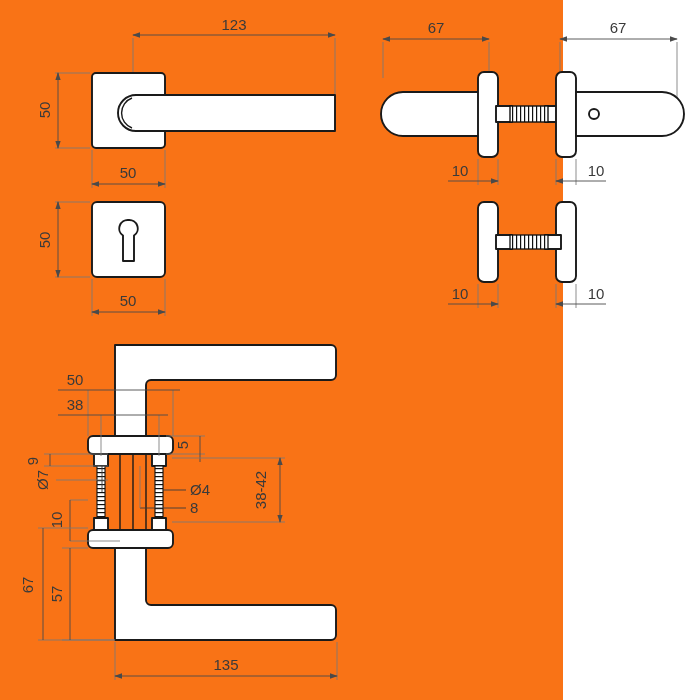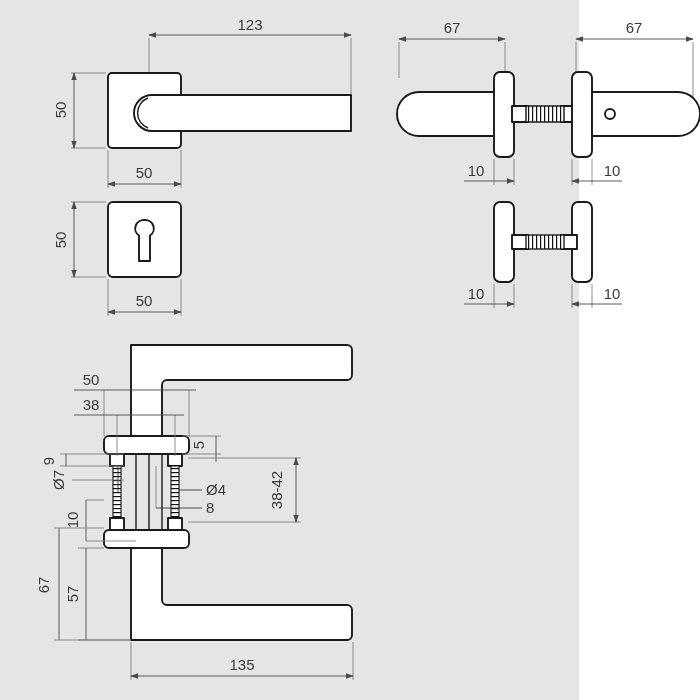--- a/index.html
+++ b/index.html
@@ -1,17 +1,17 @@
 <!DOCTYPE html>
 <html><head>
 <meta charset="utf-8">
 <style>
   html,body{margin:0;padding:0;background:#ffffff;}
   body{width:700px;height:700px;font-family:"Liberation Sans",sans-serif;overflow:hidden;}
-  #sheet{position:relative;width:563px;height:700px;background:#e5e5e5;padding-left:16px;}
+  #sheet{position:relative;width:563px;height:700px;background:#f97316;}
   svg{display:block;}
   .dimtxt{font-family:"Liberation Sans",sans-serif;font-size:15px;fill:#3a3a3a;}
   .part{fill:#ffffff;stroke:#1a1a1a;stroke-width:1.9;stroke-linejoin:round;stroke-linecap:round;}
   .partthin{fill:#ffffff;stroke:#1a1a1a;stroke-width:1.4;stroke-linejoin:round;}
   .dimline{stroke:#4a4a4a;stroke-width:0.9;fill:none;}
   .extline{stroke:#7a7a7a;stroke-width:0.85;fill:none;}
   .leader{stroke:#3a3a3a;stroke-width:0.9;fill:none;}
 </style>
 </head>
 <body>

